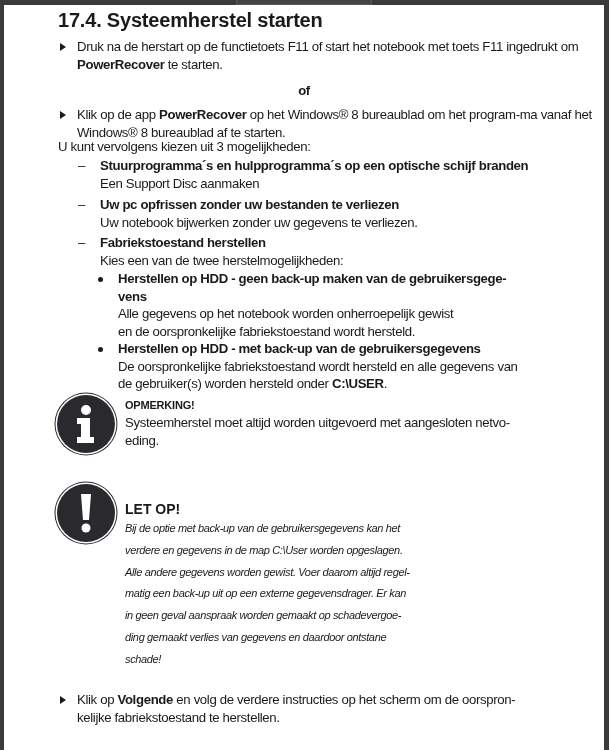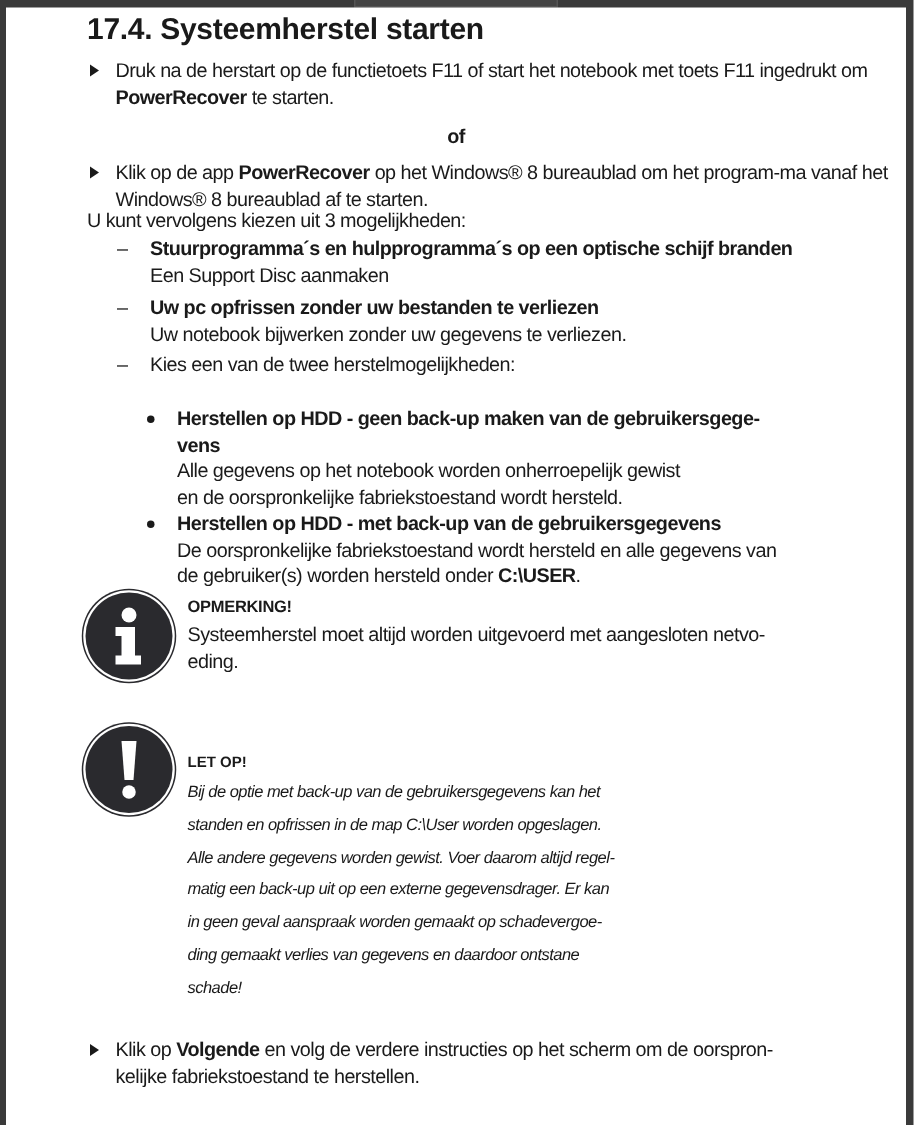--- a/index.html
+++ b/index.html
@@ -45,21 +45,21 @@
     .dot-body { position: absolute; left: 20px; width: 450px; }
     b { font-weight: bold; }
     .notice { position: absolute; left: 53px; }
     .notice-icon {
       position: absolute; left: 0; top: 0; width: 58px; height: 58px; border-radius: 50%;
       background: #2a2a2e; box-shadow: 0 0 0 1.5px #fff, 0 0 0 2.5px #2a2a2e;
     }
     .notice-body { position: absolute; left: 68px; width: 440px; }
     .notice-title { font-size: 11px; font-weight: bold; line-height: 18px; letter-spacing: -0.2px; }
     .warn-body { position: absolute; left: 68px; width: 440px; }
-    .warn-title { font-size: 10px; font-weight: bold; line-height: 18px; }
+    .warn-title { font-size: 14px; font-weight: bold; line-height: 18px; }
     .warn-text { font-size: 11px; font-style: italic; line-height: 21.8px; letter-spacing: -0.35px; }
   </style>
 </head>
 <body>
 
 <div class="topbar-tab"></div>
 
 <div class="page">
   <div class="content">
 
@@ -98,20 +98,21 @@
       <span class="dash">–</span>
       <div class="dash-body">
         <div><b>Uw pc opfrissen zonder uw bestanden te verliezen</b></div>
         <div>Uw notebook bijwerken zonder uw gegevens te verliezen.</div>
       </div>
     </div>
 
     <div class="dash-item txt" style="top:229px;">
       <span class="dash">–</span>
       <div class="dash-body">
+        <div><b>Fabriekstoestand herstellen</b></div>
         <div>Kies een van de twee herstelmogelijkheden:</div>
       </div>
     </div>
 
     <div class="dot-item txt" style="top:265px;">
       <span class="dot"></span>
       <div class="dot-body">
         <div><b>Herstellen op HDD - geen back-up maken van de gebruikersgege-</b></div>
         <div><b>vens</b></div>
         <div>Alle gegevens op het notebook worden onherroepelijk gewist</div>
@@ -145,21 +146,21 @@
     <div class="notice" style="top:475px;">
       <div class="notice-icon" style="top:4px;">
         <svg width="58" height="58" viewBox="0 0 58 58">
           <path d="M24 10 H34 L32 36 H26 Z" fill="#fff"></path>
           <circle cx="29" cy="44" r="4.5" fill="#fff"></circle>
         </svg>
       </div>
       <div class="warn-body" style="top:20px;">
         <div class="warn-title">LET OP!</div>
         <div class="warn-text">Bij de optie met back-up van de gebruikersgegevens kan het</div>
-        <div class="warn-text">standen en opfrissen in de map C:\User worden opgeslagen.</div>
+        <div class="warn-text">verdere en gegevens in de map C:\User worden opgeslagen.</div>
         <div class="warn-text">Alle andere gegevens worden gewist.  Voer daarom altijd regel-</div>
         <div class="warn-text">matig een back-up uit op een externe gegevensdrager.  Er kan</div>
         <div class="warn-text">in geen geval aanspraak worden gemaakt op schadevergoe-</div>
         <div class="warn-text">ding gemaakt verlies van gegevens en daardoor ontstane</div>
         <div class="warn-text">schade!</div>
       </div>
     </div>
 
     <div class="tri-item txt" style="top:686px;">
       <span class="tri"></span>

